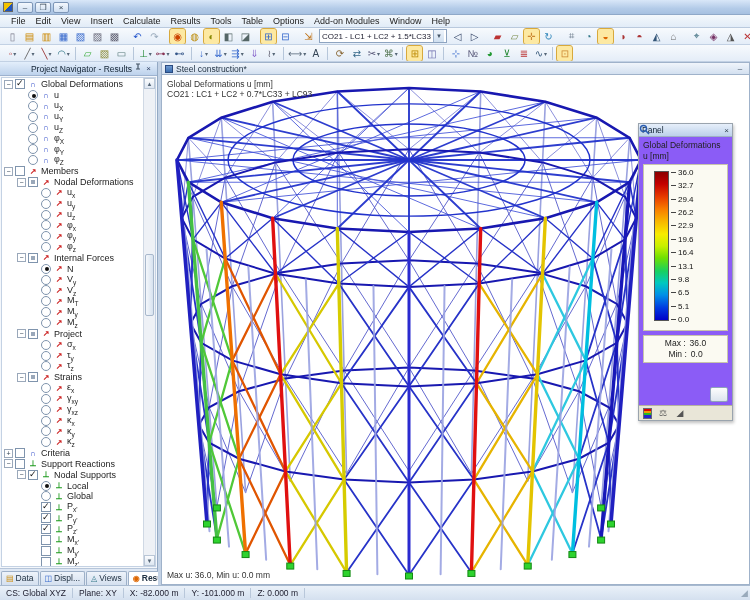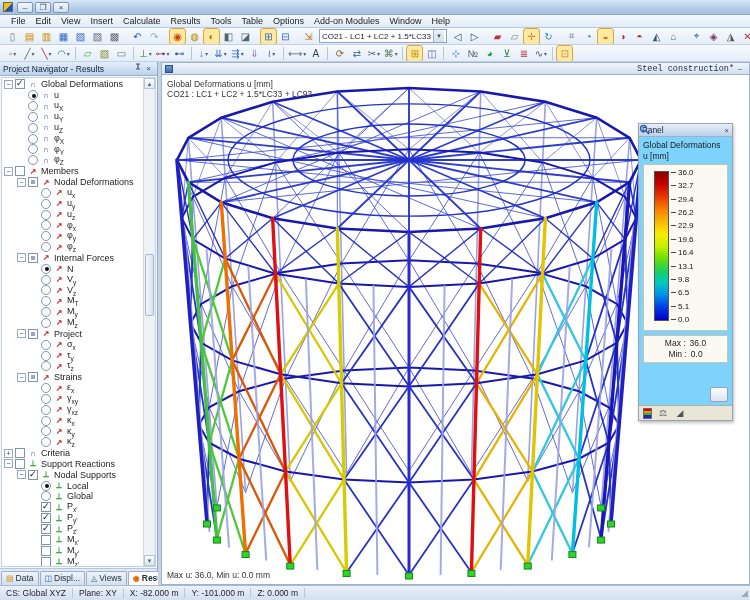--- a/index.html
+++ b/index.html
@@ -22,21 +22,21 @@
   .tbi .caret { font-size:6px; color:#567; margin-left:1px; }
   .tbsep { width:1px; height:13px; background:#b6c6da; margin:0 3px; }
   .combo { display:inline-flex; align-items:center; height:14px; width:128px; background:#fff; border:1px solid #8ea4c0; font-size:8px; padding:0 2px; margin:0 2px; color:#223; }
   .combo .ctext { flex:1; overflow:hidden; }
   .combo .cbtn { width:11px; height:12px; background:linear-gradient(#eef4fb,#cfdff0); border-left:1px solid #9db2cc; font-size:6px; text-align:center; line-height:12px; color:#456; }
 
   
   .content { display:flex; height:523px; }
   .navigator { width:158px; background:#f4f7fb; border-right:1px solid #93a9c4; display:flex; flex-direction:column; }
   .nav-header { height:14px; background:linear-gradient(#e3eefb,#bdd2ec); border-bottom:1px solid #9db2cf; display:flex; align-items:center; padding:0 3px; }
-  .nav-title { flex:1; font-size:8.5px; color:#123; }
+  .nav-title { flex:1; font-size:8.5px; color:#123;text-align:right; }
   .nav-hbtn { width:11px; font-size:8px; text-align:center; color:#346; }
   .tree { flex:1; position:relative; background:#fff; border:1px solid #c4d2e4; margin:1px; overflow:hidden; font-size:9px; }
   .treerows { position:absolute; left:0; top:1px; right:12px; }
   .trow { display:flex; align-items:center; height:10.85px; padding-left:2px; }
   .texp { width:9px; height:9px; min-width:9px; border:1px solid #9aa8ba; background:#fff; font-size:7px; line-height:7px; text-align:center; color:#345; margin-right:2px; }
   .texp.none { border:none; background:transparent; }
   .cbx { width:10px; height:10px; min-width:10px; border:1px solid #7f94ad; background:#fff; margin-right:2px; position:relative; }
   .cbx.on::after { content:"✓"; position:absolute; left:0px; top:-2px; font-size:9px; color:#111; }
   .cbx.part::after { content:""; position:absolute; left:2px; top:2px; right:2px; bottom:2px; background:#9aa8ba; }
   .rbx { width:10px; height:10px; min-width:10px; border:1px solid #7f94ad; border-radius:50%; background:#fff; margin-right:2px; position:relative; }
@@ -52,31 +52,31 @@
   .nav-tabs { height:17px; display:flex; align-items:flex-end; background:#dfe8f4; border-top:1px solid #b6c5d9; padding:0 1px; }
   .ntab { display:flex; align-items:center; gap:2px; font-size:8.5px; padding:1px 4px 2px; border:1px solid #9db0c8; border-bottom:none; background:linear-gradient(#eef3fa,#d4e0ef); margin-right:1px; border-radius:2px 2px 0 0; color:#234; }
   .ntab.active { background:#fff; font-weight:bold; }
   .ntab .ti { font-size:8px; }
 
   .splitter { width:3px; background:#c3d2e5; }
 
   .main { flex:1; display:flex; flex-direction:column; background:#e8eef7; }
   .view-header { height:13px; background:linear-gradient(#f0f5fb,#d3e0f0); border:1px solid #9fb2ca; display:flex; align-items:center; padding:0 3px; }
   .vh-icon { width:8px; height:8px; background:linear-gradient(#6f9ad0,#3a6db0); border:1px solid #2a4a80; margin-right:3px; }
-  .vh-title { flex:1; text-align:right; font-size:8.5px; color:#234;font-family:Liberation Mono, monospace; }
+  .vh-title { flex:1; text-align:left; font-size:8.5px; color:#234; }
   .vh-min { width:12px; text-align:center; font-size:8px; color:#345; }
   .canvas { flex:1; position:relative; background:#fff; border:1px solid #9fb2ca; border-top:none; overflow:hidden; }
   .canvas svg { position:absolute; left:0; top:0; }
   .ann { position:absolute; left:5px; font-size:8.5px; color:#333; z-index:3; }
   .ann.l1 { top:4px; }
   .ann.l2 { top:14px; }
   .ann.note { bottom:4px; }
 
   
-  .panel { position:absolute; right:16px; top:48px; width:95px; height:298px; background:#7dd3fc; border:1px solid #9aa4ae; box-shadow:1px 2px 3px rgba(0,0,0,.25); z-index:5; display:flex; flex-direction:column; }
+  .panel { position:absolute; right:16px; top:48px; width:95px; height:298px; background:#8b5cf6; border:1px solid #9aa4ae; box-shadow:1px 2px 3px rgba(0,0,0,.25); z-index:5; display:flex; flex-direction:column; }
   .panel-header { height:13px; background:linear-gradient(#e6effa,#bcd1ea); border-bottom:1px solid #9fb0c4; display:flex; align-items:center; padding:0 3px; }
   .panel-title { flex:1; font-size:8.5px; color:#123; }
   .panel-close { font-size:8px; color:#345; }
   .panel-body { flex:1; padding:3px 4px 0; display:flex; flex-direction:column; }
   .p-sub { font-size:8.5px; color:#222; line-height:11px; }
   .legend-box { margin-top:2px; background:#fbfaf2; border:1px solid #c8c4ac; padding:6px 2px 6px 10px; display:flex; }
   .lbar { width:15px; height:150px; border:1px solid #555; }
   .llabels { display:flex; flex-direction:column; justify-content:space-between; height:156px; margin:-3px 0 0 0; padding-left:2px; }
   .llrow { font-size:8px; color:#111; display:flex; align-items:center; }
   .llrow .tick { width:5px; height:1px; background:#444; margin-right:2px; }
@@ -771,21 +771,21 @@
           <rect x="243.5" y="498" width="7" height="6" fill="#2ed32e" stroke="#128812" stroke-width="1"></rect>
           <rect x="181.07856713626063" y="495.454938847348" width="7" height="6" fill="#2ed32e" stroke="#128812" stroke-width="1"></rect>
           <rect x="124.76737903692043" y="488.0688837074973" width="7" height="6" fill="#2ed32e" stroke="#128812" stroke-width="1"></rect>
           <rect x="80.07856713626063" y="476.56483311920863" width="7" height="6" fill="#2ed32e" stroke="#128812" stroke-width="1"></rect>
           <rect x="51.38658370837899" y="462.06888370749726" width="7" height="6" fill="#2ed32e" stroke="#128812" stroke-width="1"></rect>
           <rect x="41.5" y="446" width="7" height="6" fill="#2ed32e" stroke="#128812" stroke-width="1"></rect>
           <rect x="51.386583708378936" y="429.93111629250274" width="7" height="6" fill="#2ed32e" stroke="#128812" stroke-width="1"></rect>
           <rect x="435.613416291621" y="429.93111629250274" width="7" height="6" fill="#2ed32e" stroke="#128812" stroke-width="1"></rect>
         </svg>
       <div class="ann l1">Global Deformations u [mm]</div>
-      <div class="ann l2">CO21 : LC1 + LC2 + 1.5*LC33 + LC93</div>
+      <div class="ann l2">CO21 : LC1 + LC2 + 0.7*LC33 + LC93</div>
       <div class="ann note">Max u: 36.0, Min u: 0.0 mm</div>
 
       <div class="panel">
         <div class="panel-header">
           <div class="panel-title">Panel</div>
           <div class="panel-close">×</div>
         </div>
         <div class="panel-body">
           <div class="p-sub">Global Deformations</div>
           <div class="p-sub">u [mm]</div>

